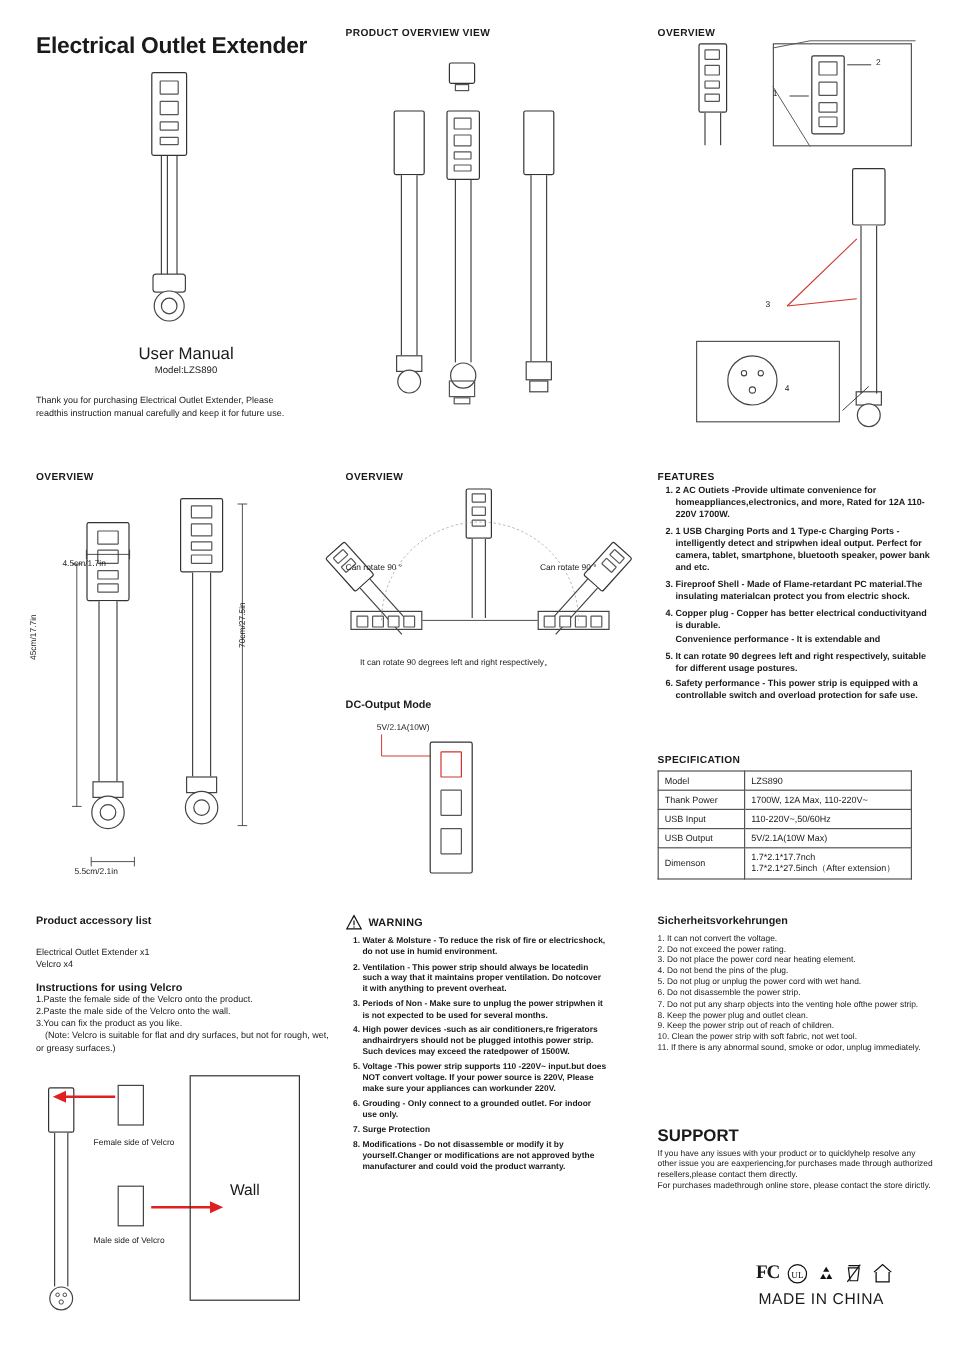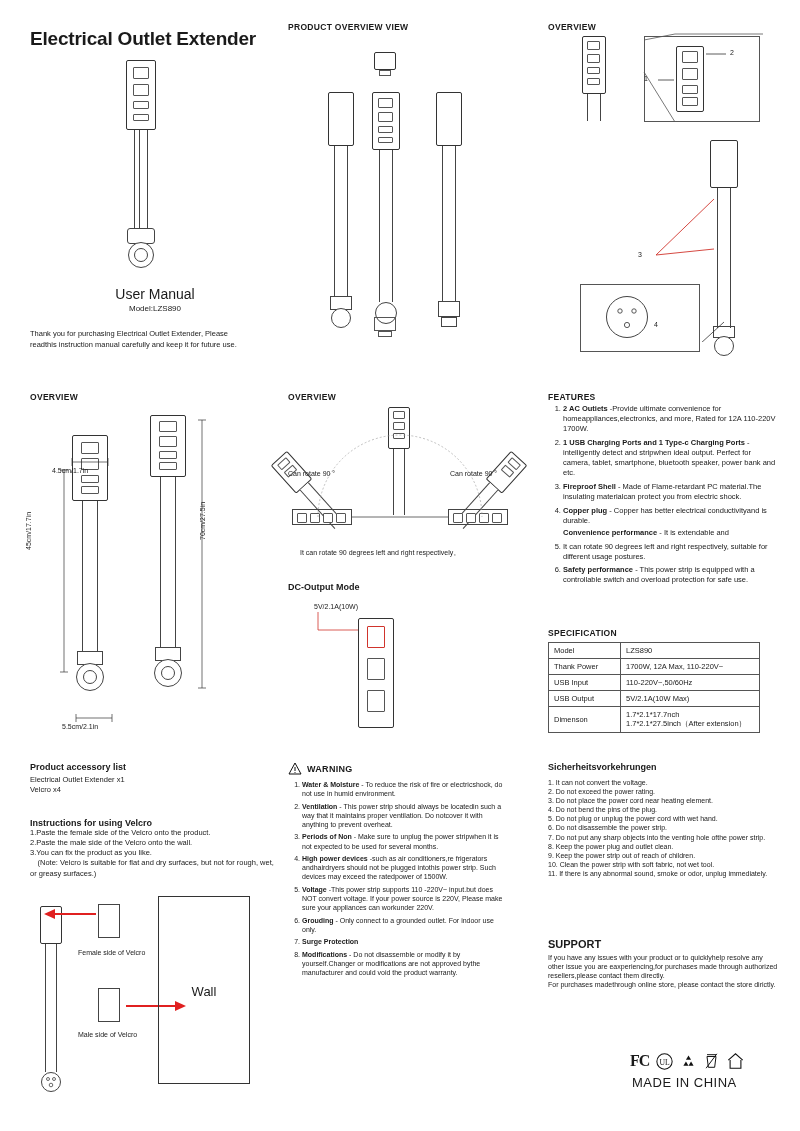--- a/index.html
+++ b/index.html
@@ -48,21 +48,21 @@
 
   table.spec {
     border-collapse: collapse; width: 100%; font-size: 7.5px;
   }
   table.spec td {
     border: 1px solid #555; padding: 3px 5px; vertical-align: middle;
   }
   table.spec td.k { width: 72px; }
 
   ol.num { margin: 0; padding-left: 14px; }
-  ol.num > li { margin-bottom: 3.5px; }
+  ol.num > li { margin-bottom: 3.5px; font-weight: bold; }
 
   .warnhead { font-size: 9px; font-weight: bold; letter-spacing:.3px; }
 
   .cert { font-family: "Liberation Serif", serif; }
 
   #made-in { font-size: 13px; letter-spacing: .5px; }
 </style>
 </head>
 <body>
 
@@ -335,21 +335,21 @@
         <td class="k">Dimenson</td>
         <td style="white-space:pre-line;">1.7*2.1*17.7nch
 1.7*2.1*27.5inch（After extension）</td>
       </tr>
     </tbody>
       </table>
   </div>
 
   <div class="abs" style="left:30px; top:762px; width:240px;">
     <div style="font-size:9px; font-weight:bold;">Product accessory list</div>
-    <div class="small" style="margin-top:3px;">Electrical Outlet Extender x1</div>
+    <div class="small" style="margin-top:17px;">Electrical Outlet Extender x1</div>
     <div class="small">Velcro x4</div>
   </div>
 
   <div class="abs" style="left:30px; top:818px; width:245px;">
     <div style="font-size:9px; font-weight:bold;">Instructions for using Velcro</div>
     <div class="small" style="margin-top:0;">1.Paste the female side of the Velcro onto the product.</div>
     <div class="small">2.Paste the male side of the Velcro onto the wall.</div>
     <div class="small">3.You can fix the product as you like.</div>
     <div class="small">　(Note: Velcro is suitable for flat and dry surfaces, but not for rough, wet, or greasy surfaces.)</div>
   </div>
@@ -416,21 +416,21 @@
       <div>6. Do not disassemble the power strip.</div>
       <div>7. Do not put any sharp objects into the venting hole ofthe power strip.</div>
       <div>8. Keep the power plug and outlet clean.</div>
       <div>9. Keep the power strip out of reach of children.</div>
       <div>10. Clean the power strip with soft fabric, not wet tool.</div>
       <div>11. If there is any abnormal sound, smoke or odor, unplug immediately.</div>
     </div>
   </div>
 
   <div class="abs" style="left:548px; top:938px; width:232px;">
-    <div style="font-size:11px; font-weight:bold;">SUPPORT</div>
+    <div style="font-size:14px; font-weight:bold;">SUPPORT</div>
     <div class="tiny" style="margin-top:3px; white-space:pre-line;">If you have any issues with your product or to quicklyhelp resolve any other issue you are eaxperiencing,for purchases made through authorized resellers,please contact them directly.
 For purchases madethrough online store, please contact the store dirictly.</div>
   </div>
 
   <div class="abs" style="left:630px; top:1052px; display:flex; align-items:center; gap:7px;">
     <span class="cert" style="font-size:16px; font-weight:bold; letter-spacing:-1px;">FC</span>
     <svg width="17" height="17" viewBox="0 0 20 20">
       <circle cx="10" cy="10" r="9" fill="none" stroke="#111" stroke-width="1.2"></circle>
       <text x="10" y="14" font-size="9" text-anchor="middle" font-family="Liberation Serif, serif" fill="#111">UL</text>
     </svg>

